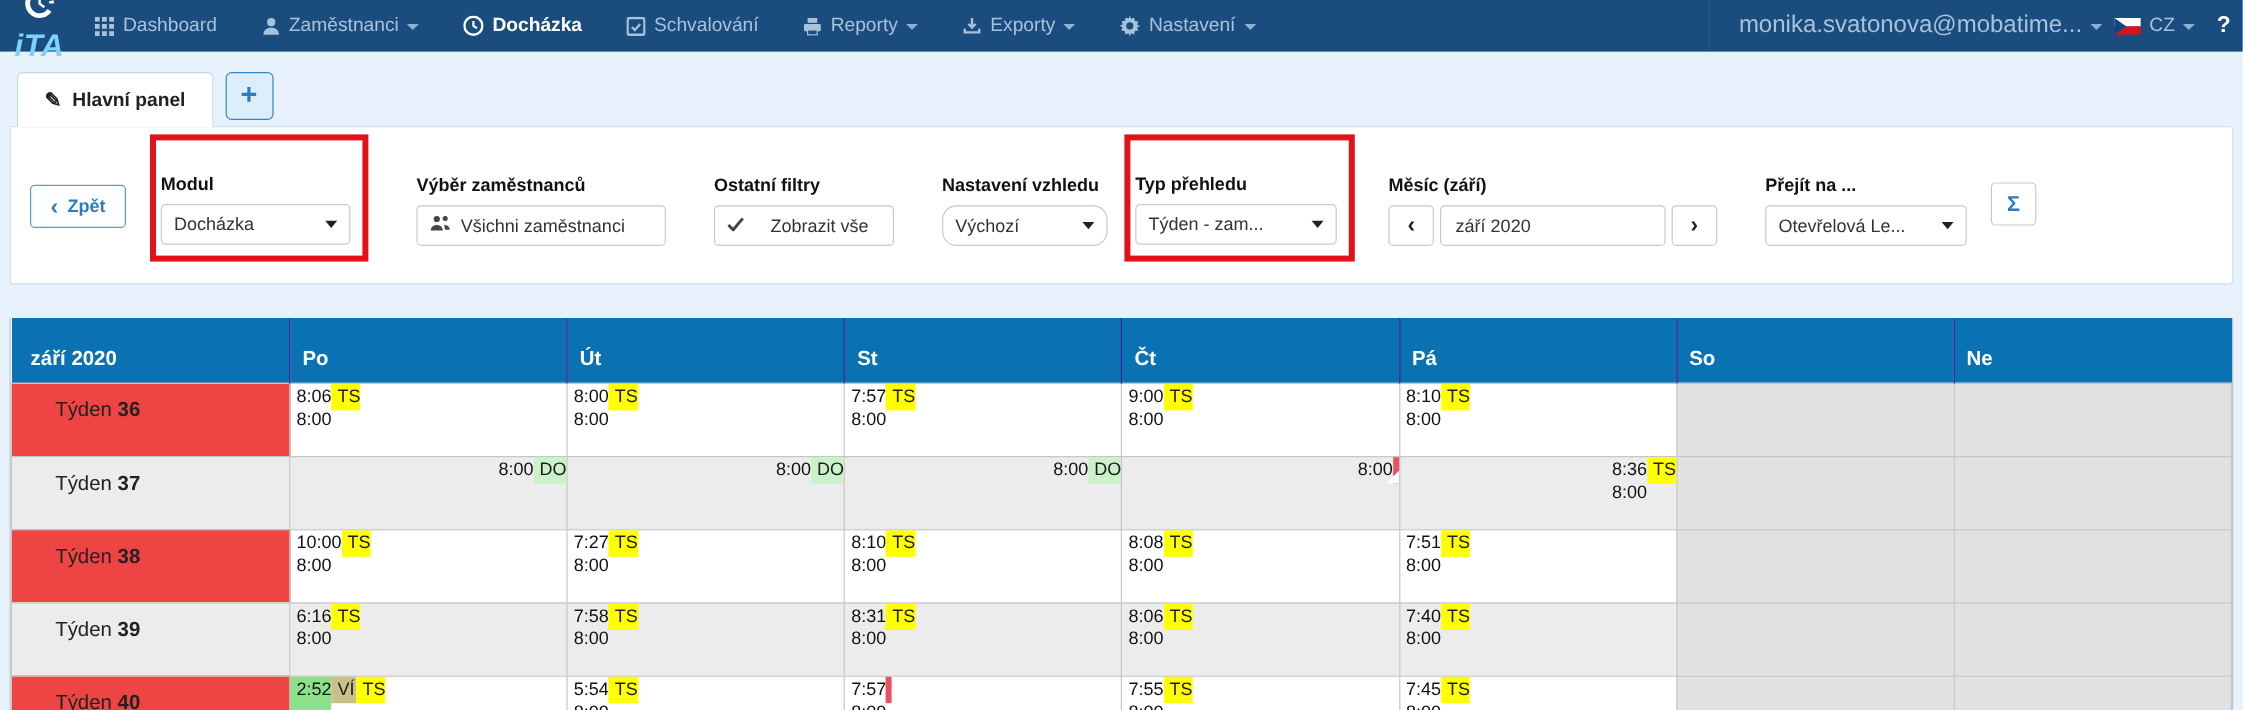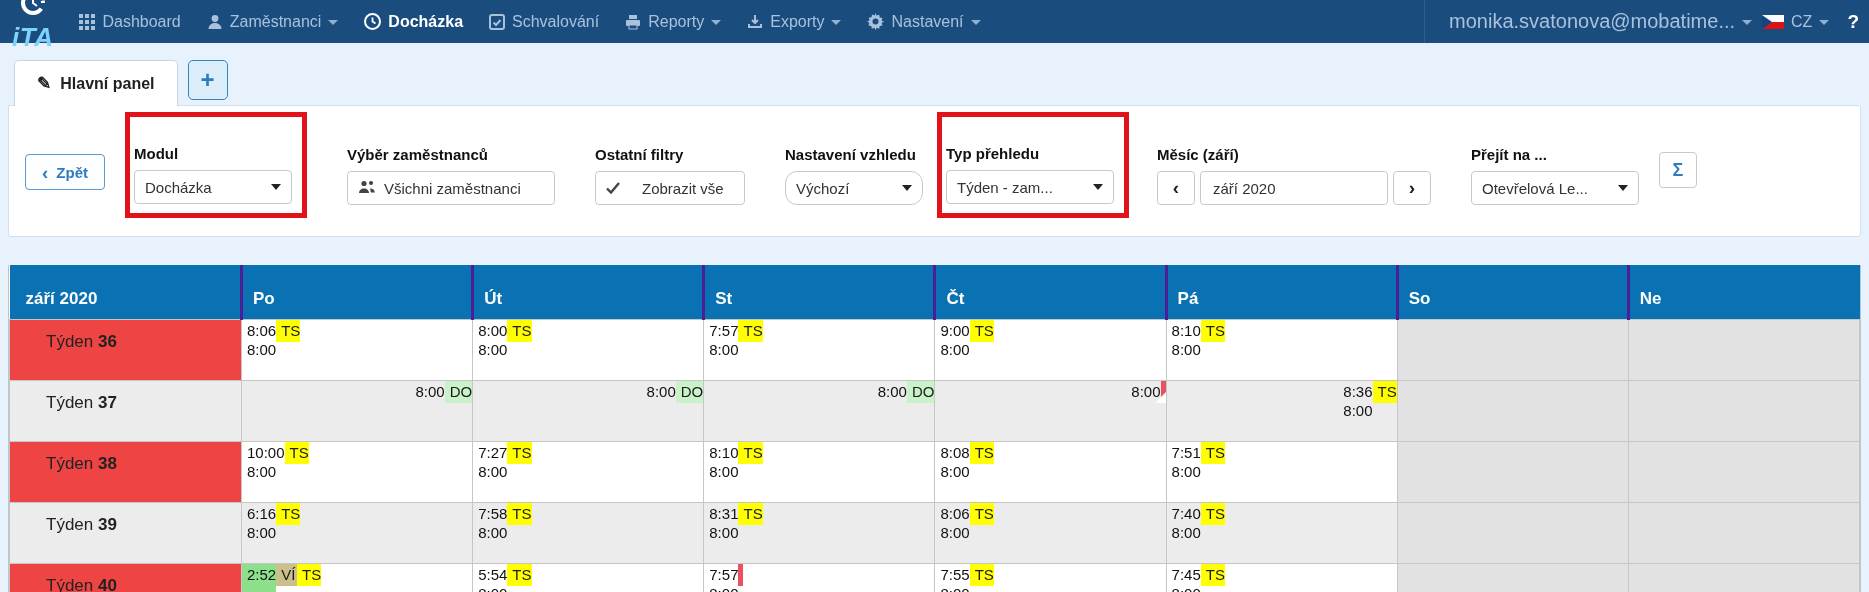--- a/index.html
+++ b/index.html
@@ -3,21 +3,21 @@
 <meta charset="utf-8">
 <style>
   * { margin:0; padding:0; box-sizing:border-box; }
   html,body { width:1869px; height:592px; overflow:hidden; }
   body { font-family:"Liberation Sans", sans-serif; background:#e7f2fc; color:#222; }
 
   
   .navbar { height:43px; background:#1a4c7e; display:flex; align-items:center; padding:0 10px 0 12px; color:#a8c2dc; }
   .logo { display:flex; align-items:center; gap:2px; margin-right:26px; color:#7dd3fc;flex-direction:column; }
   .logo .logo-text { font-size:26px; font-weight:bold; font-style:italic; letter-spacing:0.5px; }
-  .nav-items { display:flex; align-items:center; gap:26px; }
+  .nav-items { display:flex; align-items:center; gap:37px; }
   .nav-item { display:flex; align-items:center; gap:7px; font-size:16px; cursor:pointer; white-space:nowrap; }
   .nav-item.active { color:#fff; font-weight:bold; }
   .nav-item svg { display:block; }
   .caret-down { width:0; height:0; border-left:5px solid transparent; border-right:5px solid transparent; border-top:5px solid #8fb0cf; margin-top:2px; }
   .nav-right { margin-left:auto; display:flex; align-items:center; gap:10px; }
   .nav-sep { width:1px; height:43px; background:#2e608f; margin-right:14px; }
   .user-email { font-size:20px; white-space:nowrap; }
   .flag { width:22px; height:14px; display:block; }
   .lang { font-size:16px; }
   .help-q { color:#fff; font-weight:bold; font-size:19px; margin-left:8px; }
@@ -42,21 +42,21 @@
   .icon-dark { color:#444; display:block; }
   .monthnav { display:flex; align-items:center; }
   .mbtn { width:38px; height:34px; border:1px solid #c9c9c9; border-radius:4px; background:#fff; display:flex; align-items:center; justify-content:center; font-size:19px; font-weight:bold; color:#222; cursor:pointer; }
   .minput { width:188px; height:34px; border:1px solid #c9c9c9; border-radius:4px; background:#fff; margin:0 5px; display:flex; align-items:center; padding:0 12px; font-size:15px; color:#333; }
   .sigma-btn { width:38px; height:36px; border:1px solid #c9c9c9; border-radius:4px; background:#fff; color:#2e7cbe; font-size:18px; font-weight:bold; display:flex; align-items:center; justify-content:center; margin-top:32px; cursor:pointer; }
   .w150{width:158px;} .w208{width:208px;} .w150b{width:150px;} .w135{width:138px;border-radius:12px;} .w165{width:168px;}
 
   
   .table-wrap { margin:28px 8px 0 8px; height:360px; overflow:hidden; border-left:1px solid #b9c6d0; border-right:1px solid #b9c6d0; }
   table.att { width:100%; border-collapse:collapse; table-layout:fixed; background:#fff; }
-  table.att th { background:#0a72b2; color:#fff; text-align:left; font-size:17px; font-weight:bold; height:54px; vertical-align:bottom; padding:0 0 10px 10px; border-left:3px solid #4c1d95; }
+  table.att th { background:#0a72b2; color:#fff; text-align:left; font-size:17px; font-weight:bold; height:54px; vertical-align:bottom; padding:0 0 10px 10px; border-left:1px solid #4c1d95; }
   table.att th:first-child { border-left:none; padding-left:16px; }
   table.att td { border:1px solid #c6c6c6; padding:0; vertical-align:top; }
   tr.week-row { height:61px; }
   td.week-cell { background:#ef4444; font-size:17px; padding:12px 0 0 36px !important; color:#222; }
   td.week-cell b { font-weight:bold; }
   tr.shade td.week-cell, tr.shade td.day-cell { background:#ececec; }
   td.weekend { background:#e2e2e2; }
   .cellwrap { display:flex; flex-direction:row; height:100%; min-height:60px; }
   .spacer { flex:1 1 auto; }
   .times { font-size:15px; line-height:19px; padding:1px 0 1px 5px; color:#111; }

